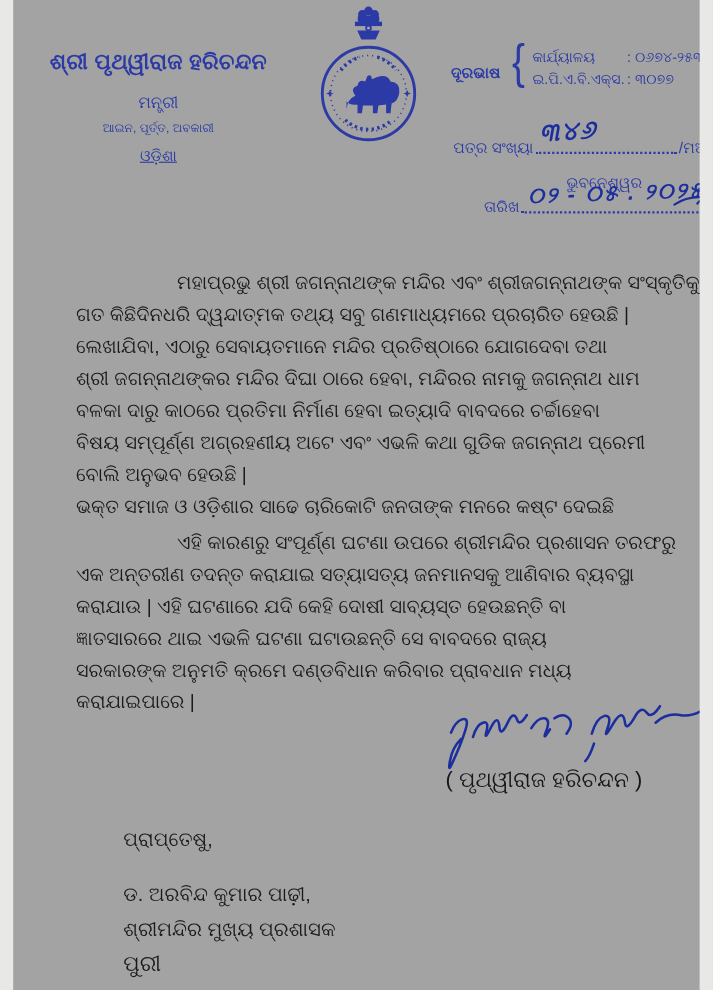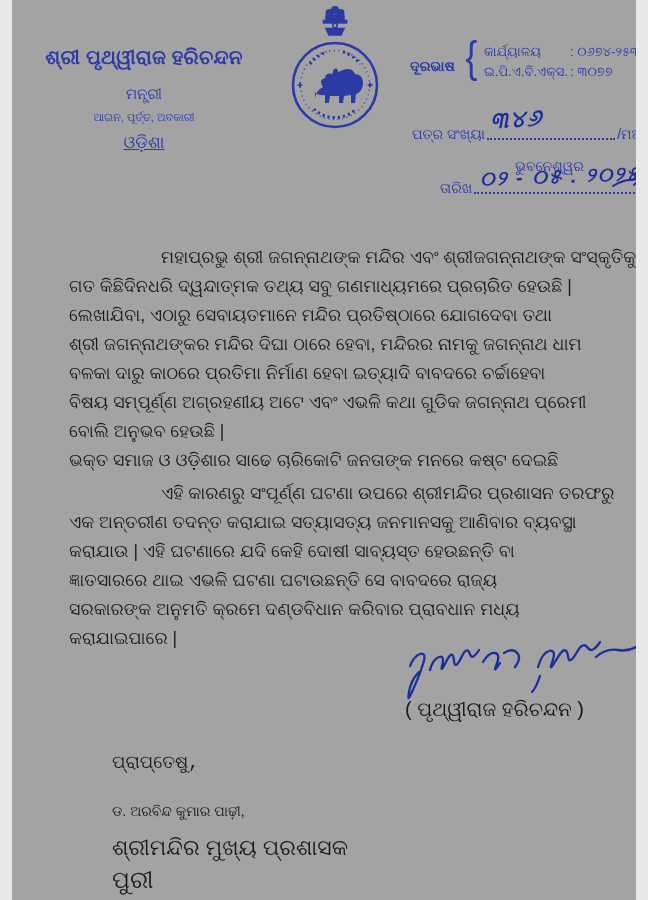--- a/index.html
+++ b/index.html
@@ -15,21 +15,21 @@
   }
   
   .blue{color:#2b3aa5;}
   .sender-block{
     position:absolute;left:6px;top:46px;width:252px;
     text-align:center;line-height:1.15;
   }
   .sender-name{font-size:20px;font-weight:bold;letter-spacing:.2px;margin-bottom:16px;}
   .sender-desig{font-size:15px;margin-bottom:9px;}
   .sender-depts{font-size:11px;margin-bottom:9px;}
-  .sender-state{font-size:17px;text-decoration:underline;}
+  .sender-state{font-size:14px;text-decoration:underline;}
   
   .emblem{position:absolute;left:273px;top:4px;width:100px;height:126px;}
   
   .phone-block{position:absolute;left:398px;top:38px;width:246px;font-size:13px;}
   .phone-label{position:absolute;left:0;top:20px;font-size:14px;font-weight:bold;}
   .phone-brace{position:absolute;left:54px;top:-6px;font-size:44px;font-weight:300;transform:scaleX(.8);}
   .phone-lines{position:absolute;left:74px;top:4px;width:172px;line-height:1.55;}
   .phone-line{display:flex;white-space:nowrap;}
   .phone-line .plabel{width:86px;flex:none;}
   
@@ -56,24 +56,24 @@
   
   .body-para{position:absolute;left:57px;width:586px;font-size:17.5px;line-height:29px;color:#1a1a1c;}
   .para-1{top:243px;}
   .para-2{top:479px;}
   .body-para .line{white-space:nowrap;}
   .body-para div.line:first-of-type{text-indent:92px;}
   
   .signature-scribble{position:absolute;left:388px;top:640px;width:252px;height:62px;}
   .signature-name{position:absolute;left:393px;top:698px;font-size:20px;color:#17171a;}
   
-  .salutation{position:absolute;left:100px;top:753px;font-size:18px;font-family:Liberation Mono, monospace;}
-  .recipient-name{position:absolute;left:100px;top:803px;font-size:14px;}
-  .recipient-desig{position:absolute;left:100px;top:835px;font-size:22px;}
-  .recipient-city{position:absolute;left:100px;top:866px;font-size:24px;}
+  .salutation{position:absolute;left:100px;top:753px;font-size:18px;}
+  .recipient-name{position:absolute;left:100px;top:803px;font-size:18px;}
+  .recipient-desig{position:absolute;left:100px;top:835px;font-size:18px;}
+  .recipient-city{position:absolute;left:100px;top:866px;font-size:20px;}
 </style>
 </head>
 <body>
 
 <div class="page">
 
   <div class="sender-block blue">
     <div class="sender-name">ଶ୍ରୀ ପୃଥ୍ୱୀରାଜ ହରିଚନ୍ଦନ</div>
     <div class="sender-desig">ମନ୍ତ୍ରୀ</div>
     <div class="sender-depts">ଆଇନ, ପୂର୍ତ୍ତ, ଅବକାରୀ</div>

